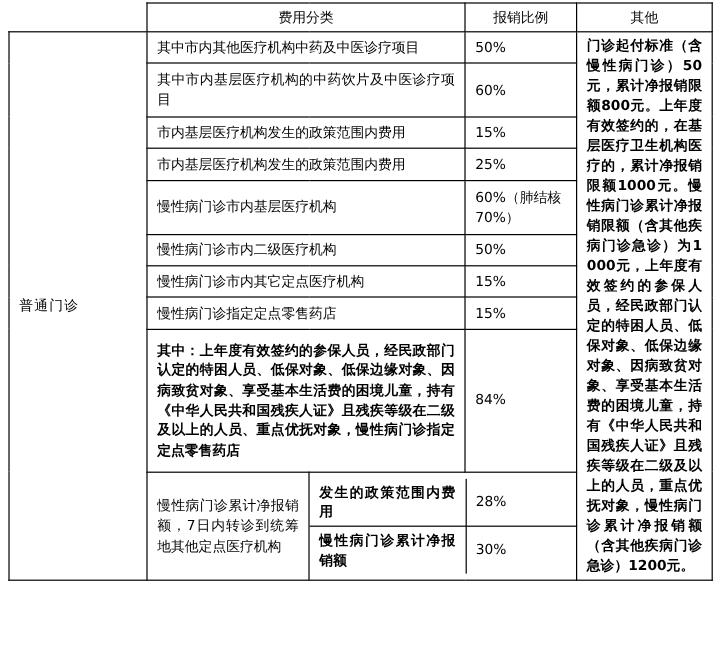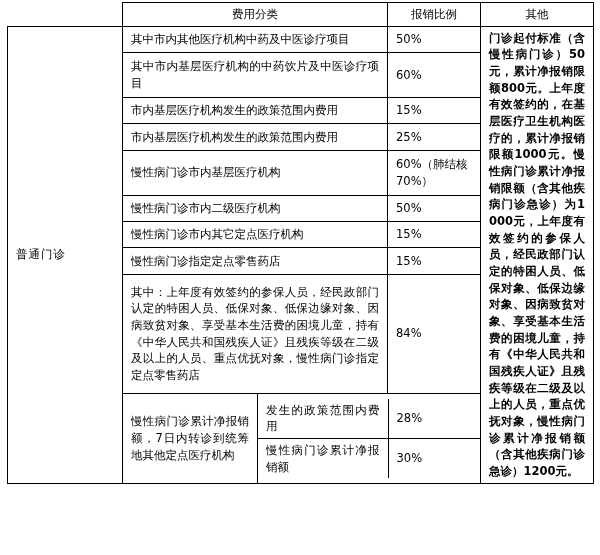--- a/index.html
+++ b/index.html
@@ -75,32 +75,34 @@
     border: 1px solid #000 !important;
   }
   .subtable td {
     border: 1px solid #000000;
     font-size: 11.5px;
     line-height: 1.45;
     padding: 4px 5px;
   }
   .subtable td.first-left {
     border-left: none;
+    font-weight: bold;
   }
   .subtable td.last-right {
     border-right: none;
   }
   .subtable tr:first-child td {
     border-top: none;
   }
   .subtable tr:last-child td {
     border-bottom: none;
   }
   .cellpad-lg {
     padding: 6px 5px;
+    font-weight: bold;
   }
 </style>
 </head>
 <body>
 
 <div class="sheet">
   <table class="main">
     <colgroup>
       <col style="width:115px">
       <col style="width:135px">

